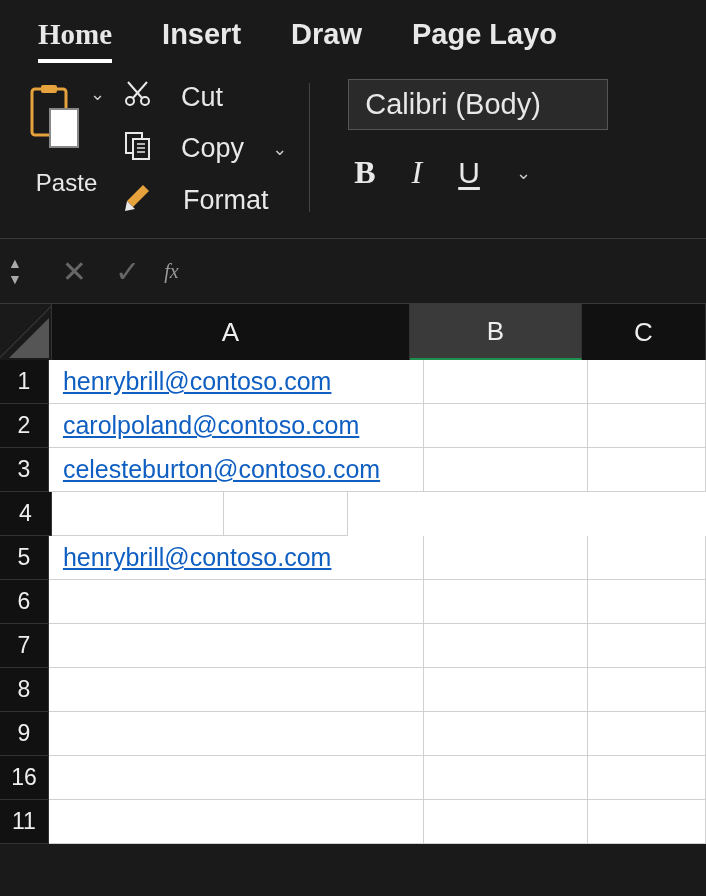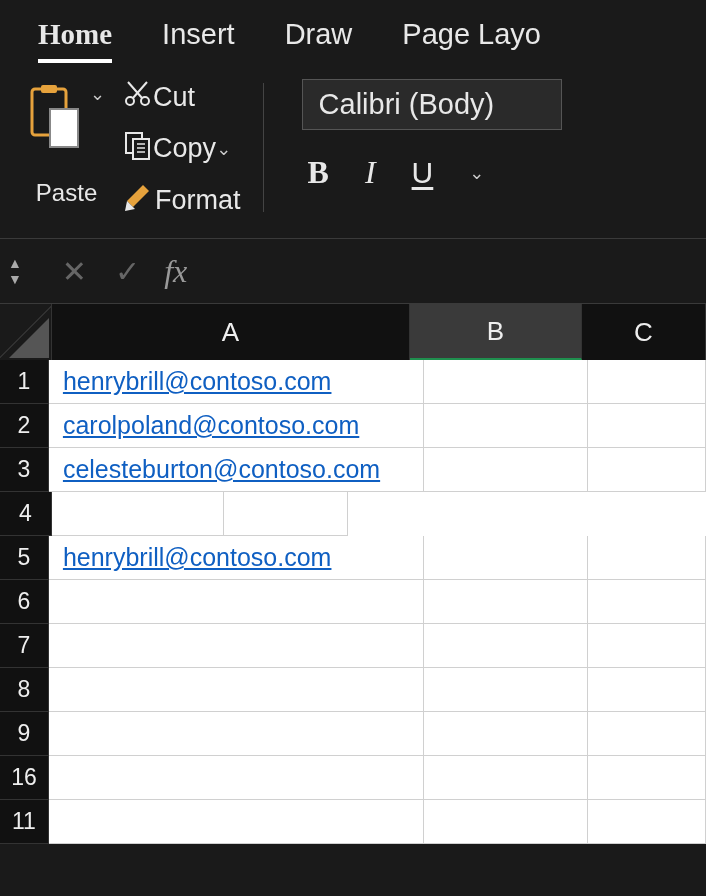--- a/index.html
+++ b/index.html
@@ -18,20 +18,21 @@
       gap: 50px;
       padding: 18px 38px 12px;
       background: #1a1a1a;
     }
     .ribbon-tab {
       font-size: 29px;
       color: #e8e8e8;
       cursor: pointer;
       position: relative;
       white-space: nowrap;
+      font-weight: bold;
     }
     .ribbon-tab.active {
       font-weight: 700;
       font-family: Liberation Serif, serif;
     }
     .ribbon-tab.active::after {
       content: '';
       position: absolute;
       left: 0; right: 0; bottom: -12px;
       height: 4px;
@@ -54,32 +55,32 @@
       padding-top: 8px;
     }
     .paste-icon-wrap {
       display: flex;
       align-items: flex-start;
       gap: 4px;
     }
     .paste-label {
       font-size: 24px;
       color: #e8e8e8;
-      margin-top: 16px;
+      margin-top: 6px;
     }
     .clipboard-actions {
       display: flex;
       flex-direction: column;
       gap: 14px;
       padding-top: 4px;
     }
     .clip-row {
       display: flex;
       align-items: center;
-      gap: 0;
+      gap: 28px;
       font-size: 27px;
       color: #e8e8e8;
     }
     .vdiv {
       width: 1px;
       background: #444;
       margin: 8px 4px;
     }
     .font-group {
       display: flex;
@@ -133,21 +134,21 @@
       margin-right: 26px;
     }
     .fb-btn {
       color: #666;
       font-size: 30px;
       margin: 0 14px;
     }
     .fx-label {
       font-style: italic;
       font-family: "Times New Roman", serif;
-      font-size: 32px;
+      font-size: 20px;
       color: #999;
       margin-left: 10px;
       margin-right: 14px;
     }
     .formula-input {
       flex: 1;
       height: 40px;
       background: transparent;
       color: #e8e8e8;
       border: none;

